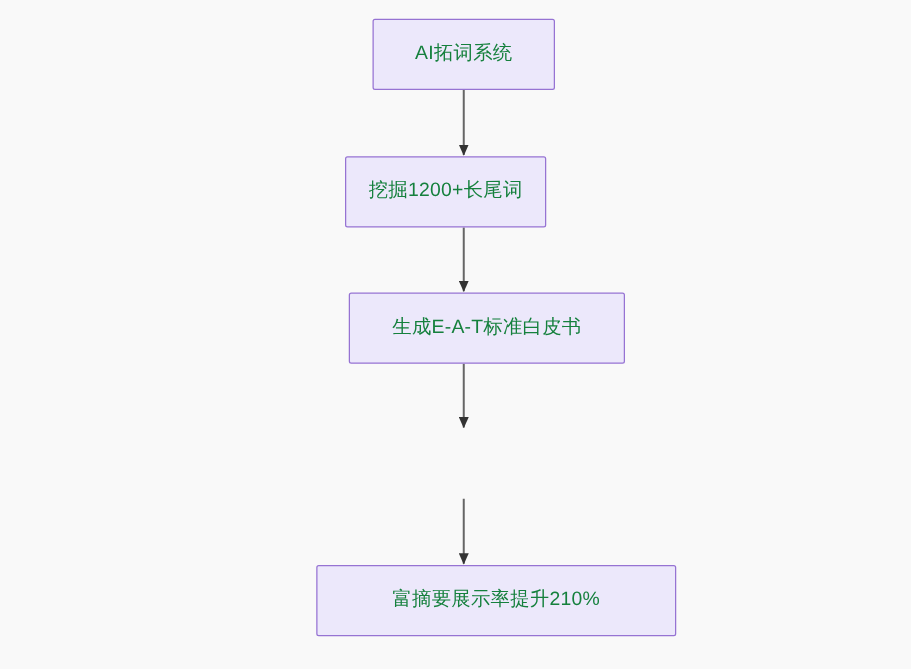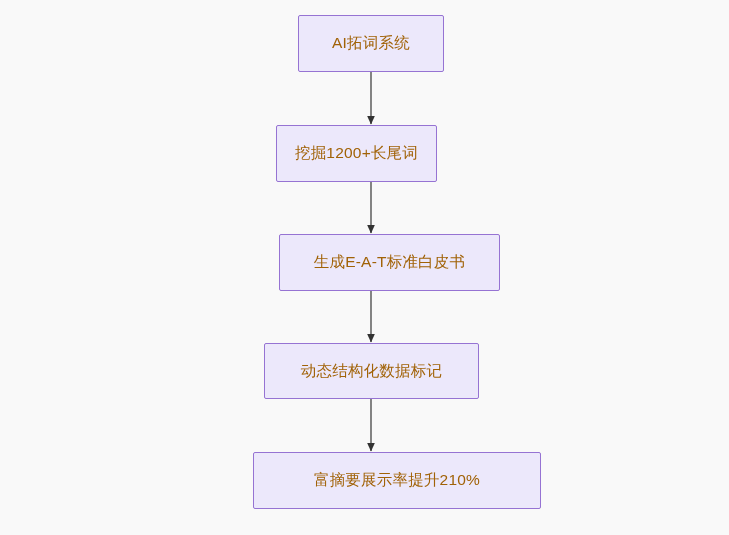--- a/index.html
+++ b/index.html
@@ -30,21 +30,21 @@
     position: absolute;
     box-sizing: border-box;
     display: flex;
     align-items: center;
     justify-content: center;
     background: #ece8fb;
     border: 1.4px solid #9673d3;
     border-radius: 2px;
   }
   .node-label {
-    color: #a16207;
+    color: #15803d;
     font-size: 15.5px;
     line-height: 1.2;
     letter-spacing: 0.2px;
     white-space: nowrap;
     text-align: right;
   }
   
   #node-0 { left: 298px; top: 15px;  width: 146px; height: 57px; }
   #node-1 { left: 276px; top: 125px; width: 161px; height: 57px; }
   #node-2 { left: 279px; top: 234px; width: 221px; height: 57px; }
@@ -75,21 +75,18 @@
   </div>
 
   <div class="node" id="node-1">
     <span class="node-label">挖掘1200+长尾词</span>
   </div>
 
   <div class="node" id="node-2">
     <span class="node-label">生成E-A-T标准白皮书</span>
   </div>
 
-  <div class="node" id="node-3">
-    <span class="node-label">动态结构化数据标记</span>
-  </div>
 
   <div class="node" id="node-4">
     <span class="node-label">富摘要展示率提升210%</span>
   </div>
 
 </div>
 
 </body></html>

